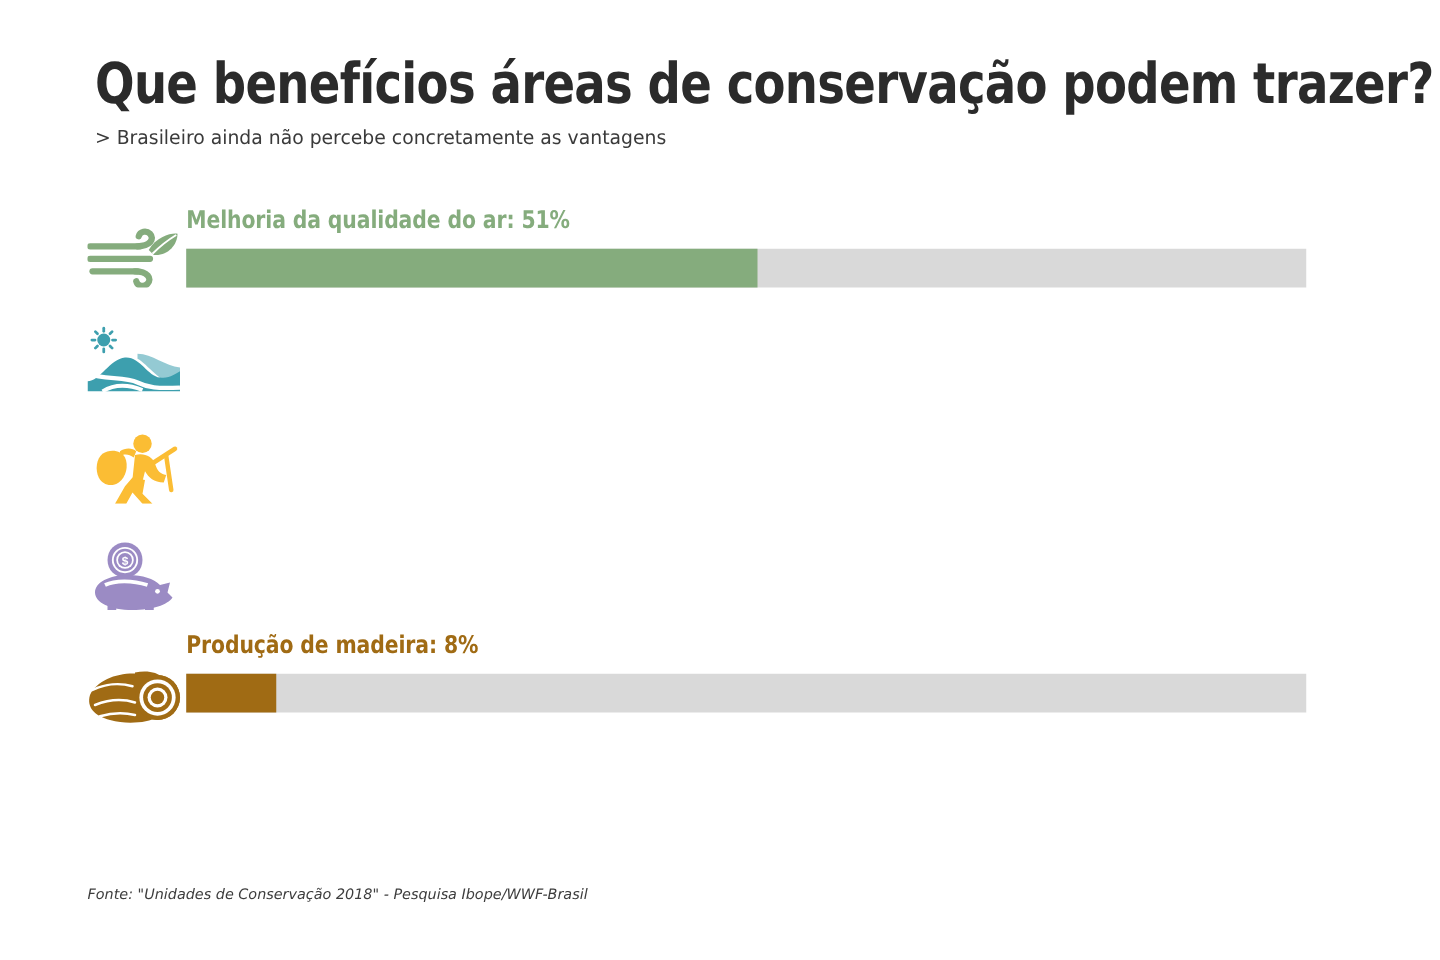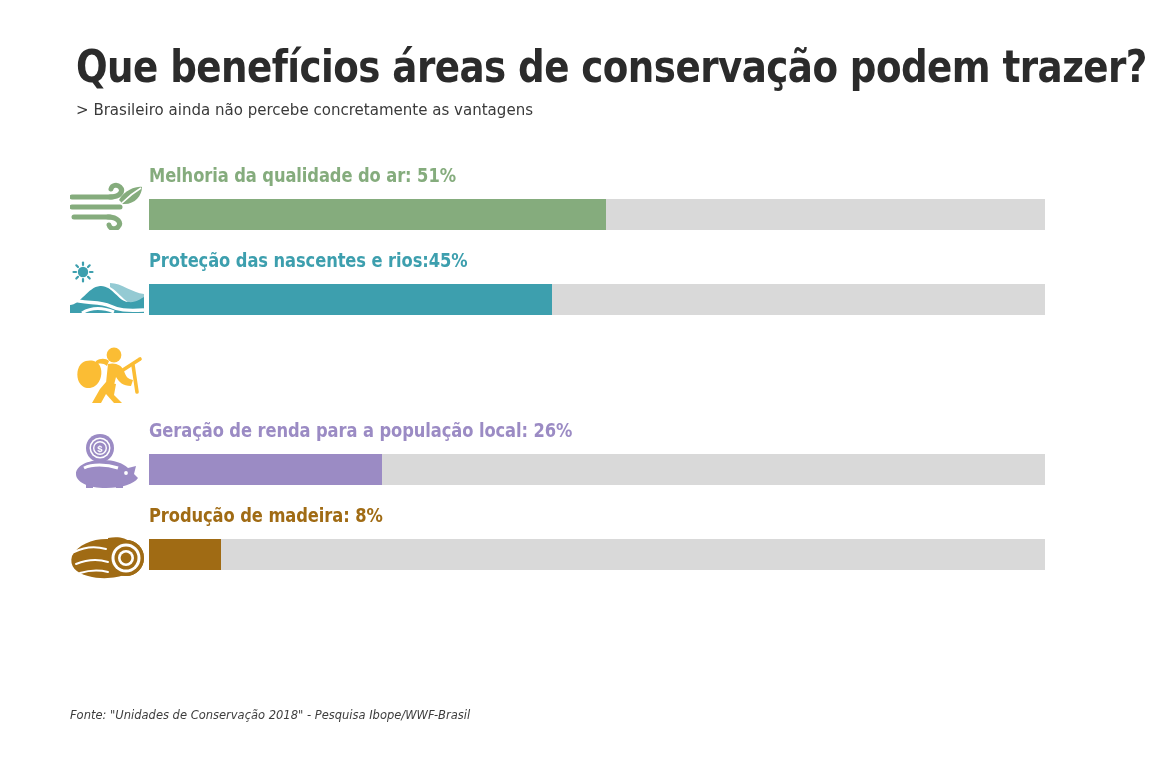--- a/index.html
+++ b/index.html
@@ -173,26 +173,20 @@
             <path d="M19.7 4.3 L18 6"></path>
                 <path d="M8 15.8 L6.3 17.5"></path>
           </g>
           <path d="M0 44 C10 44 18 26 30 25 C42 24 48 40 58 41 C66 42 70 38 74 36 L74 52 L0 52 Z"></path>
           <path d="M40 22 C52 22 62 32 74 33 L74 49 C58 46 48 30 40 26 Z" opacity="0.55"></path>
         </g>
         <path d="M0 38 C14 43 30 40 40 45 C48 49 56 50 74 49" stroke="#ffffff" stroke-width="3.4" fill="none"></path>
         <path d="M12 52 C22 46 34 47 44 51" stroke="#ffffff" stroke-width="3" fill="none"></path>
       </svg>
         </div>
-        <div class="bar-area">
-          <div class="bar-label" style="color: rgb(61, 159, 174);">Proteção das nascentes e rios:45%</div>
-          <div class="track" style="background: rgb(217, 217, 217);">
-            <div class="fill" style="width: 45%; background: rgb(61, 159, 174);"></div>
-          </div>
-        </div>
       </div>
       <div class="row">
         <div class="icon-cell">
           <svg width="74" height="58" viewBox="0 0 74 58" aria-hidden="true">
         <g fill="#fbbd34">
           <circle cx="44" cy="10" r="7.4"></circle>
           <path d="M38 19 C45 17 52 20 54 26 C56 32 58 34 63 35 L61 41 C53 41 49 37 46 32 L44 40 L36 38 Z"></path>
           <path d="M36 37 L46 39 L44 50 L52 58 L44 58 L36 49 L31 58 L22 58 L30 44 Z"></path>
           <path d="M12 18 C18 14 27 15 30 21 C33 27 31 37 25 41 C19 45 12 43 9 37 C6 31 7 22 12 18 Z"></path>
           <path d="M26 16 C30 13 36 13 39 16 L37 21 C33 18 29 18 26 20 Z"></path>
@@ -212,26 +206,20 @@
           <path d="M46 54 L46 58 L53 58 L53 55 Z"></path>
         </g>
         <circle cx="30" cy="18" r="10.5" fill="#ffffff"></circle>
         <circle cx="30" cy="18" r="9" fill="#9b8bc4"></circle>
         <circle cx="30" cy="18" r="7" fill="#ffffff"></circle>
         <circle cx="30" cy="18" r="5.6" fill="#9b8bc4"></circle>
         <text x="30" y="22.4" font-family="Liberation Sans, sans-serif" font-size="9.5" font-weight="bold" fill="#ffffff" text-anchor="middle">$</text>
         <path d="M14 38 C22 34 36 34 48 38" stroke="#ffffff" stroke-width="3" fill="none"></path>
         <circle cx="56" cy="43" r="1.9" fill="#ffffff"></circle>
       </svg>
-        </div>
-        <div class="bar-area">
-          <div class="bar-label" style="color: rgb(155, 139, 196);">Geração de renda para a população local: 26%</div>
-          <div class="track" style="background: rgb(217, 217, 217);">
-            <div class="fill" style="width: 26%; background: rgb(155, 139, 196);"></div>
-          </div>
         </div>
       </div>
       <div class="row last">
         <div class="icon-cell">
           <svg width="78" height="56" viewBox="0 0 78 56" aria-hidden="true">
         <g fill="#a06b14">
           <path d="M4 30 C10 18 26 12 42 13 C52 13 58 16 58 16 L58 48 C50 52 34 54 20 50 C8 47 1 40 4 30 Z"></path>
           <path d="M40 12 C50 10 58 12 62 16 L57 20 C52 16 46 15 40 16 Z"></path>
           <circle cx="58" cy="32" r="18"></circle>
         </g>

